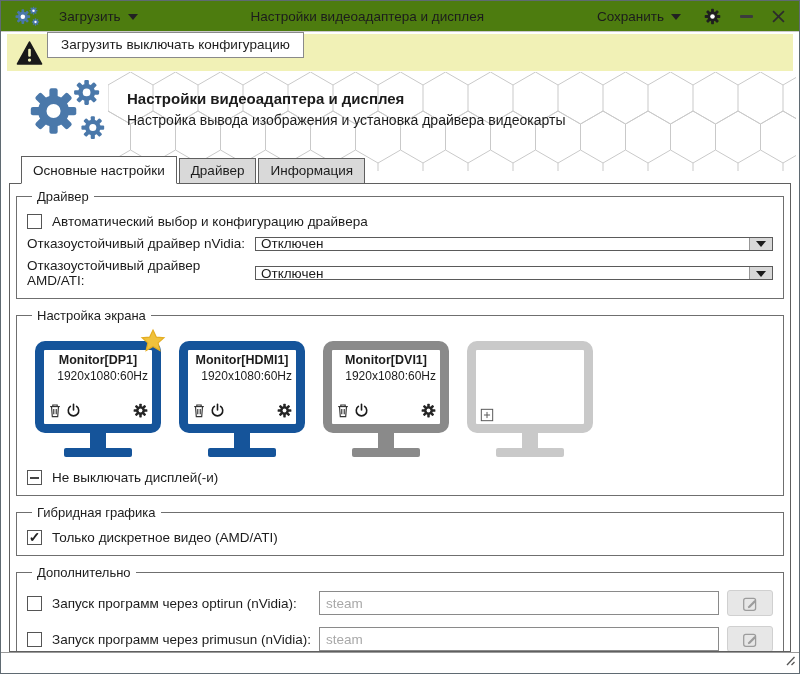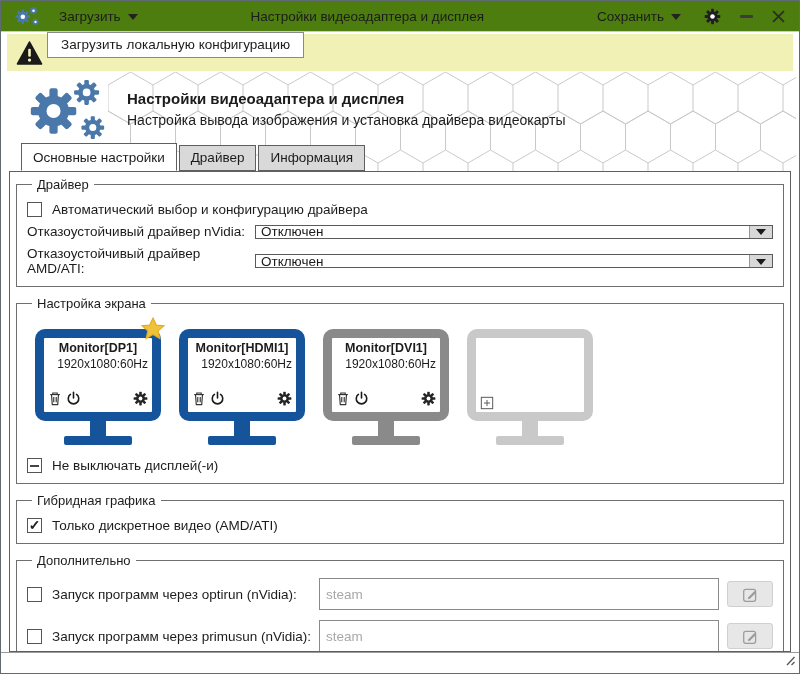--- a/index.html
+++ b/index.html
@@ -45,21 +45,21 @@
 
   
   .header-zone { flex:0 0 99px; position:relative; }
   .hex-bg { position:absolute; top:0; right:3px; width:688px; height:99px; }
   .header-content { position:relative; z-index:1; display:flex; align-items:center; padding:5px 0 0 24px; height:68px; }
   .logo-big { margin-right:16px; display:flex; }
   .h-text { display:flex; flex-direction:column; }
   .h-title { font-size:15px; font-weight:bold; }
   .h-sub { font-size:14px; margin-top:5px; }
 
-  .tabs { position:relative; z-index:2; display:flex; margin:3px 0 -1px 20px; align-items:flex-end; }
+  .tabs { position:relative; z-index:2; display:flex; margin:16px 0 -1px 20px; align-items:flex-end; }
   .tab {
     border:1px solid #5f5f5f; background:#d9d9d9;
     padding:4px 11px 5px; font-size:13.5px; margin-right:2px;
   }
   .tab.active { background:#fff; border-bottom-color:#fff; padding-top:6px; }
 
   
   .panel {
     flex:1; margin:0 8px; border:1px solid #5f5f5f; background:#fff;
     position:relative; z-index:1; padding:3px 4px; overflow:hidden;
@@ -99,21 +99,21 @@
   .m-icons { margin-top:auto; display:flex; align-items:center; gap:4px; }
   .m-icons .spacer { flex:1; }
   .neck { width:16px; height:15px; background:#15549a; }
   .base { width:68px; height:9px; background:#15549a; border-radius:2px; }
   .star { position:absolute; top:-13px; right:-6px; z-index:2; }
   .m-empty { margin-top:auto; display:flex; }
 
   
   .cb-lbl { display:flex; align-items:center; width:292px; flex:0 0 292px; }
   .txt-input {
-    flex:1; height:32px; border:1px solid #8a8a8a; font-size:13.5px;
+    flex:1; height:24px; border:1px solid #8a8a8a; font-size:13.5px;
     padding:0 6px; font-family:"Liberation Sans",sans-serif; color:#222; outline:none;
   }
   .txt-input::placeholder { color:#a8a8a8; }
   .edit-btn {
     width:46px; height:26px; margin-left:8px; background:#e7e7e7;
     border:1px solid #d0d0d0; border-radius:3px;
     display:flex; align-items:center; justify-content:center;
   }
 
   
@@ -196,21 +196,21 @@
       <svg width="27" height="24" viewBox="0 0 24 22">
         <path d="M12 1 L23 21 H1 Z" fill="#1a1a1a" stroke="#1a1a1a" stroke-width="1.5" stroke-linejoin="round"></path>
         <rect x="10.8" y="7" width="2.4" height="7.5" rx="1.1" fill="#f1f1b6"></rect>
         <circle cx="12" cy="17.5" r="1.5" fill="#f1f1b6"></circle>
       </svg>
     </span>
     <span class="warn-text">В</span>
   </div>
 
   <div class="menu-popup">
-    <div class="menu-item">Загрузить локальную конфигурацию</div>
+    <div class="menu-item">Загрузить выключать конфигурацию</div>
   </div>
 
   <div class="header-zone">
     <svg class="hex-bg">
       <defs>
         <pattern id="hexp" width="45" height="78" patternUnits="userSpaceOnUse">
           <g fill="none" stroke="#c9c9c9" stroke-width="1">
             <path d="M22.5,0 L45,13 L45,39 L22.5,52 L0,39 L0,13 Z"></path>
             <path d="M0,39 L22.5,52 L22.5,78 L0,91 L-22.5,78 L-22.5,52 Z"></path>
             <path d="M45,39 L67.5,52 L67.5,78 L45,91 L22.5,78 L22.5,52 Z"></path>

